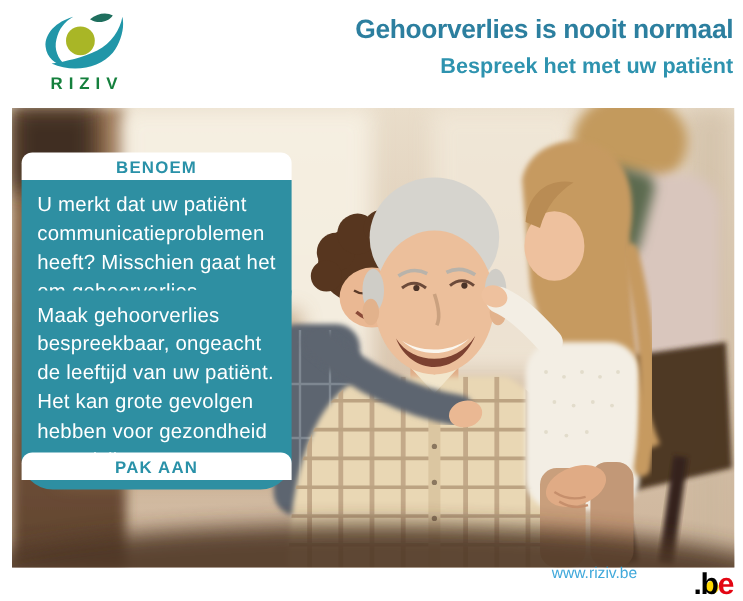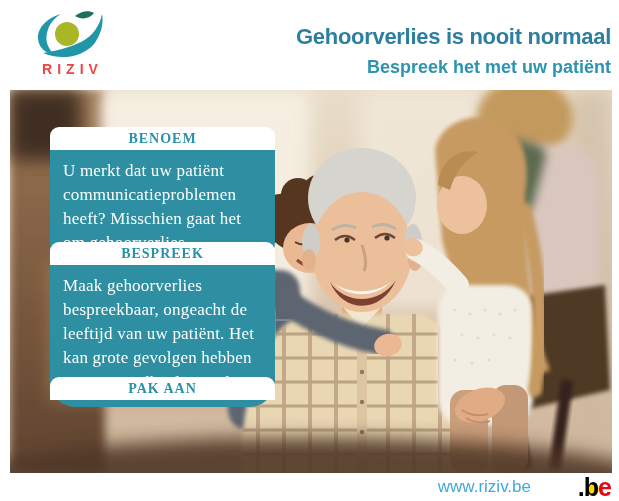--- a/index.html
+++ b/index.html
@@ -4,43 +4,43 @@
 <style>
   html,body{margin:0;padding:0;background:#ffffff;}
   .poster{
     position:relative;width:619px;height:501px;background:#ffffff;
     font-family:"Liberation Sans",sans-serif;overflow:hidden;
   }
   
   .logo{position:absolute;left:28px;top:8px;width:84px;text-align:center;}
   .logo svg{display:block;margin:0 auto;}
   .logo-text{
-    color:#ef4444;font-weight:bold;font-size:14px;letter-spacing:5px;
+    color:#15803d;font-weight:bold;font-size:14px;letter-spacing:5px;
     text-indent:5px;margin-top:3px;
   }
-  .titles{position:absolute;top:24px;right:8px;text-align:right;}
+  .titles{position:absolute;top:12px;right:8px;text-align:right;}
   .main-title{color:#2C7F9F;font-size:22px;font-weight:bold;letter-spacing:-0.3px;}
   .sub-title{color:#2E93AF;font-size:18px;font-weight:bold;margin-top:7px;}
   
   .photo{position:absolute;left:10px;top:90px;width:602px;height:383px;}
   .photo svg{display:block;}
   
-  .card{position:absolute;left:50px;width:225px;font-family:Liberation Serif, serif;}
+  .card{position:absolute;left:18px;width:225px;}
   .card1{top:127px}.card2{top:242px}.card3{top:377px}
   .card-header{
     background:#ffffff;color:#2991A8;font-weight:bold;font-size:14px;
     letter-spacing:1px;text-align:center;padding:4px 0 3px;
     border-radius:9px 9px 0 0;
   }
   .card-body{
     background:#2E8FA2;color:#ffffff;font-size:17px;line-height:1.42;
     letter-spacing:0.2px;padding:9px 13px 12px;border-radius:0 0 26px 26px;
   }
   
-  .website{position:absolute;right:88px;bottom:4px;color:#41A9DB;font-size:17px;}
+  .website{position:absolute;right:88px;bottom:16px;color:#41A9DB;font-size:13px;}
   .be-logo{
     position:absolute;right:8px;bottom:0;font-weight:bold;font-size:25px;
     letter-spacing:-1px;line-height:1;height:26px;text-align:center;
   }
   .be-logo span{position:relative;z-index:1;}
   .be-dot{color:#000000;}
   .be-b{color:#000000;}
   .be-e{color:#E30613;}
   .be-yellow{
     position:absolute;left:10px;top:9px;width:11px;height:11px;
@@ -210,21 +210,20 @@
       <ellipse cx="300" cy="392" rx="345" ry="45" fill="#4f3827" opacity="0.9" filter="url(#b9)"></ellipse>
     </svg>
   </div>
 
   <div class="card card1">
     <div class="card-header">BENOEM</div>
     <div class="card-body">U merkt dat uw patiënt communicatieproblemen heeft? Misschien gaat het om gehoorverlies.</div>
   </div>
 
   <div class="card card2">
-    <div class="card-header">BESPREEK</div>
     <div class="card-body">Maak gehoorverlies bespreekbaar, ongeacht de leeftijd van uw patiënt. Het kan grote gevolgen hebben voor gezondheid en welzijn.</div>
   </div>
 
   <div class="card card3">
     <div class="card-header">PAK AAN</div>
   </div>
 
   <div class="website">www.riziv.be</div>
   <div class="be-logo">
     <i class="be-yellow"></i><span class="be-dot">.</span><span class="be-b">b</span><span class="be-e">e</span>

